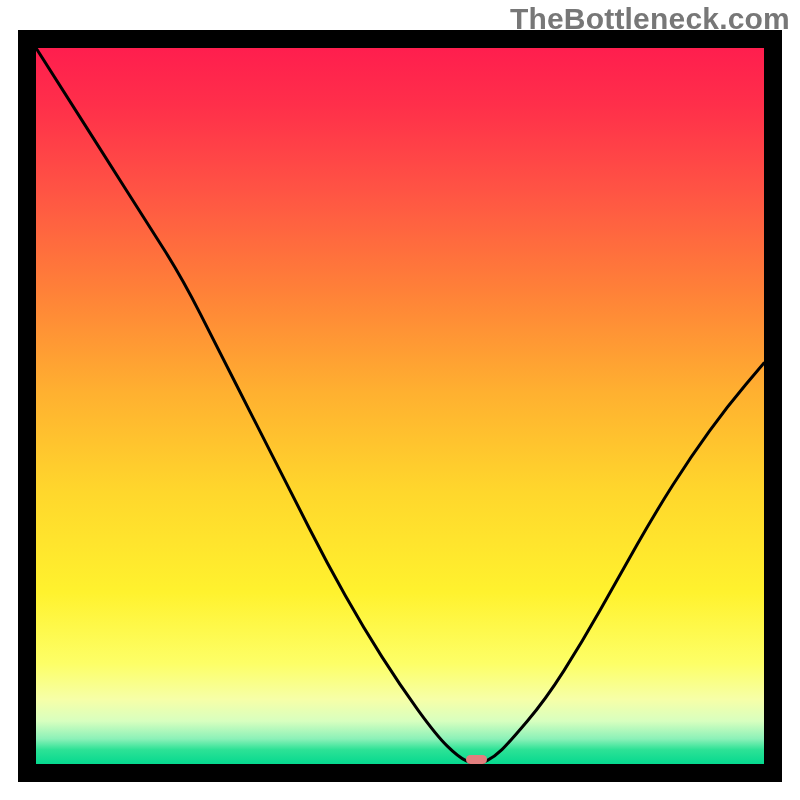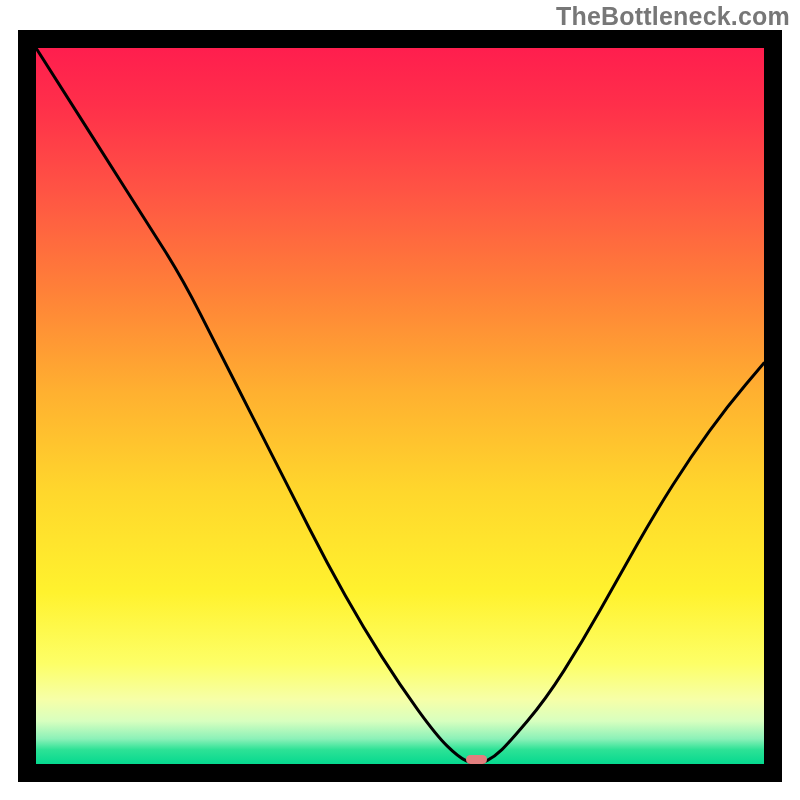--- a/index.html
+++ b/index.html
@@ -13,21 +13,21 @@
   }
   .wrap {
     position: relative;
     width: 800px;
     height: 800px;
   }
   .watermark {
     position: absolute;
     top: 2px;
     right: 10px;
-    font-size: 25px;
+    font-size: 30px;
     font-weight: 600;
     color: #777;
     letter-spacing: 0.2px;
   }
   .plot {
     position: absolute;
     left: 18px;
     top: 30px;
     width: 764px;
     height: 752px;

